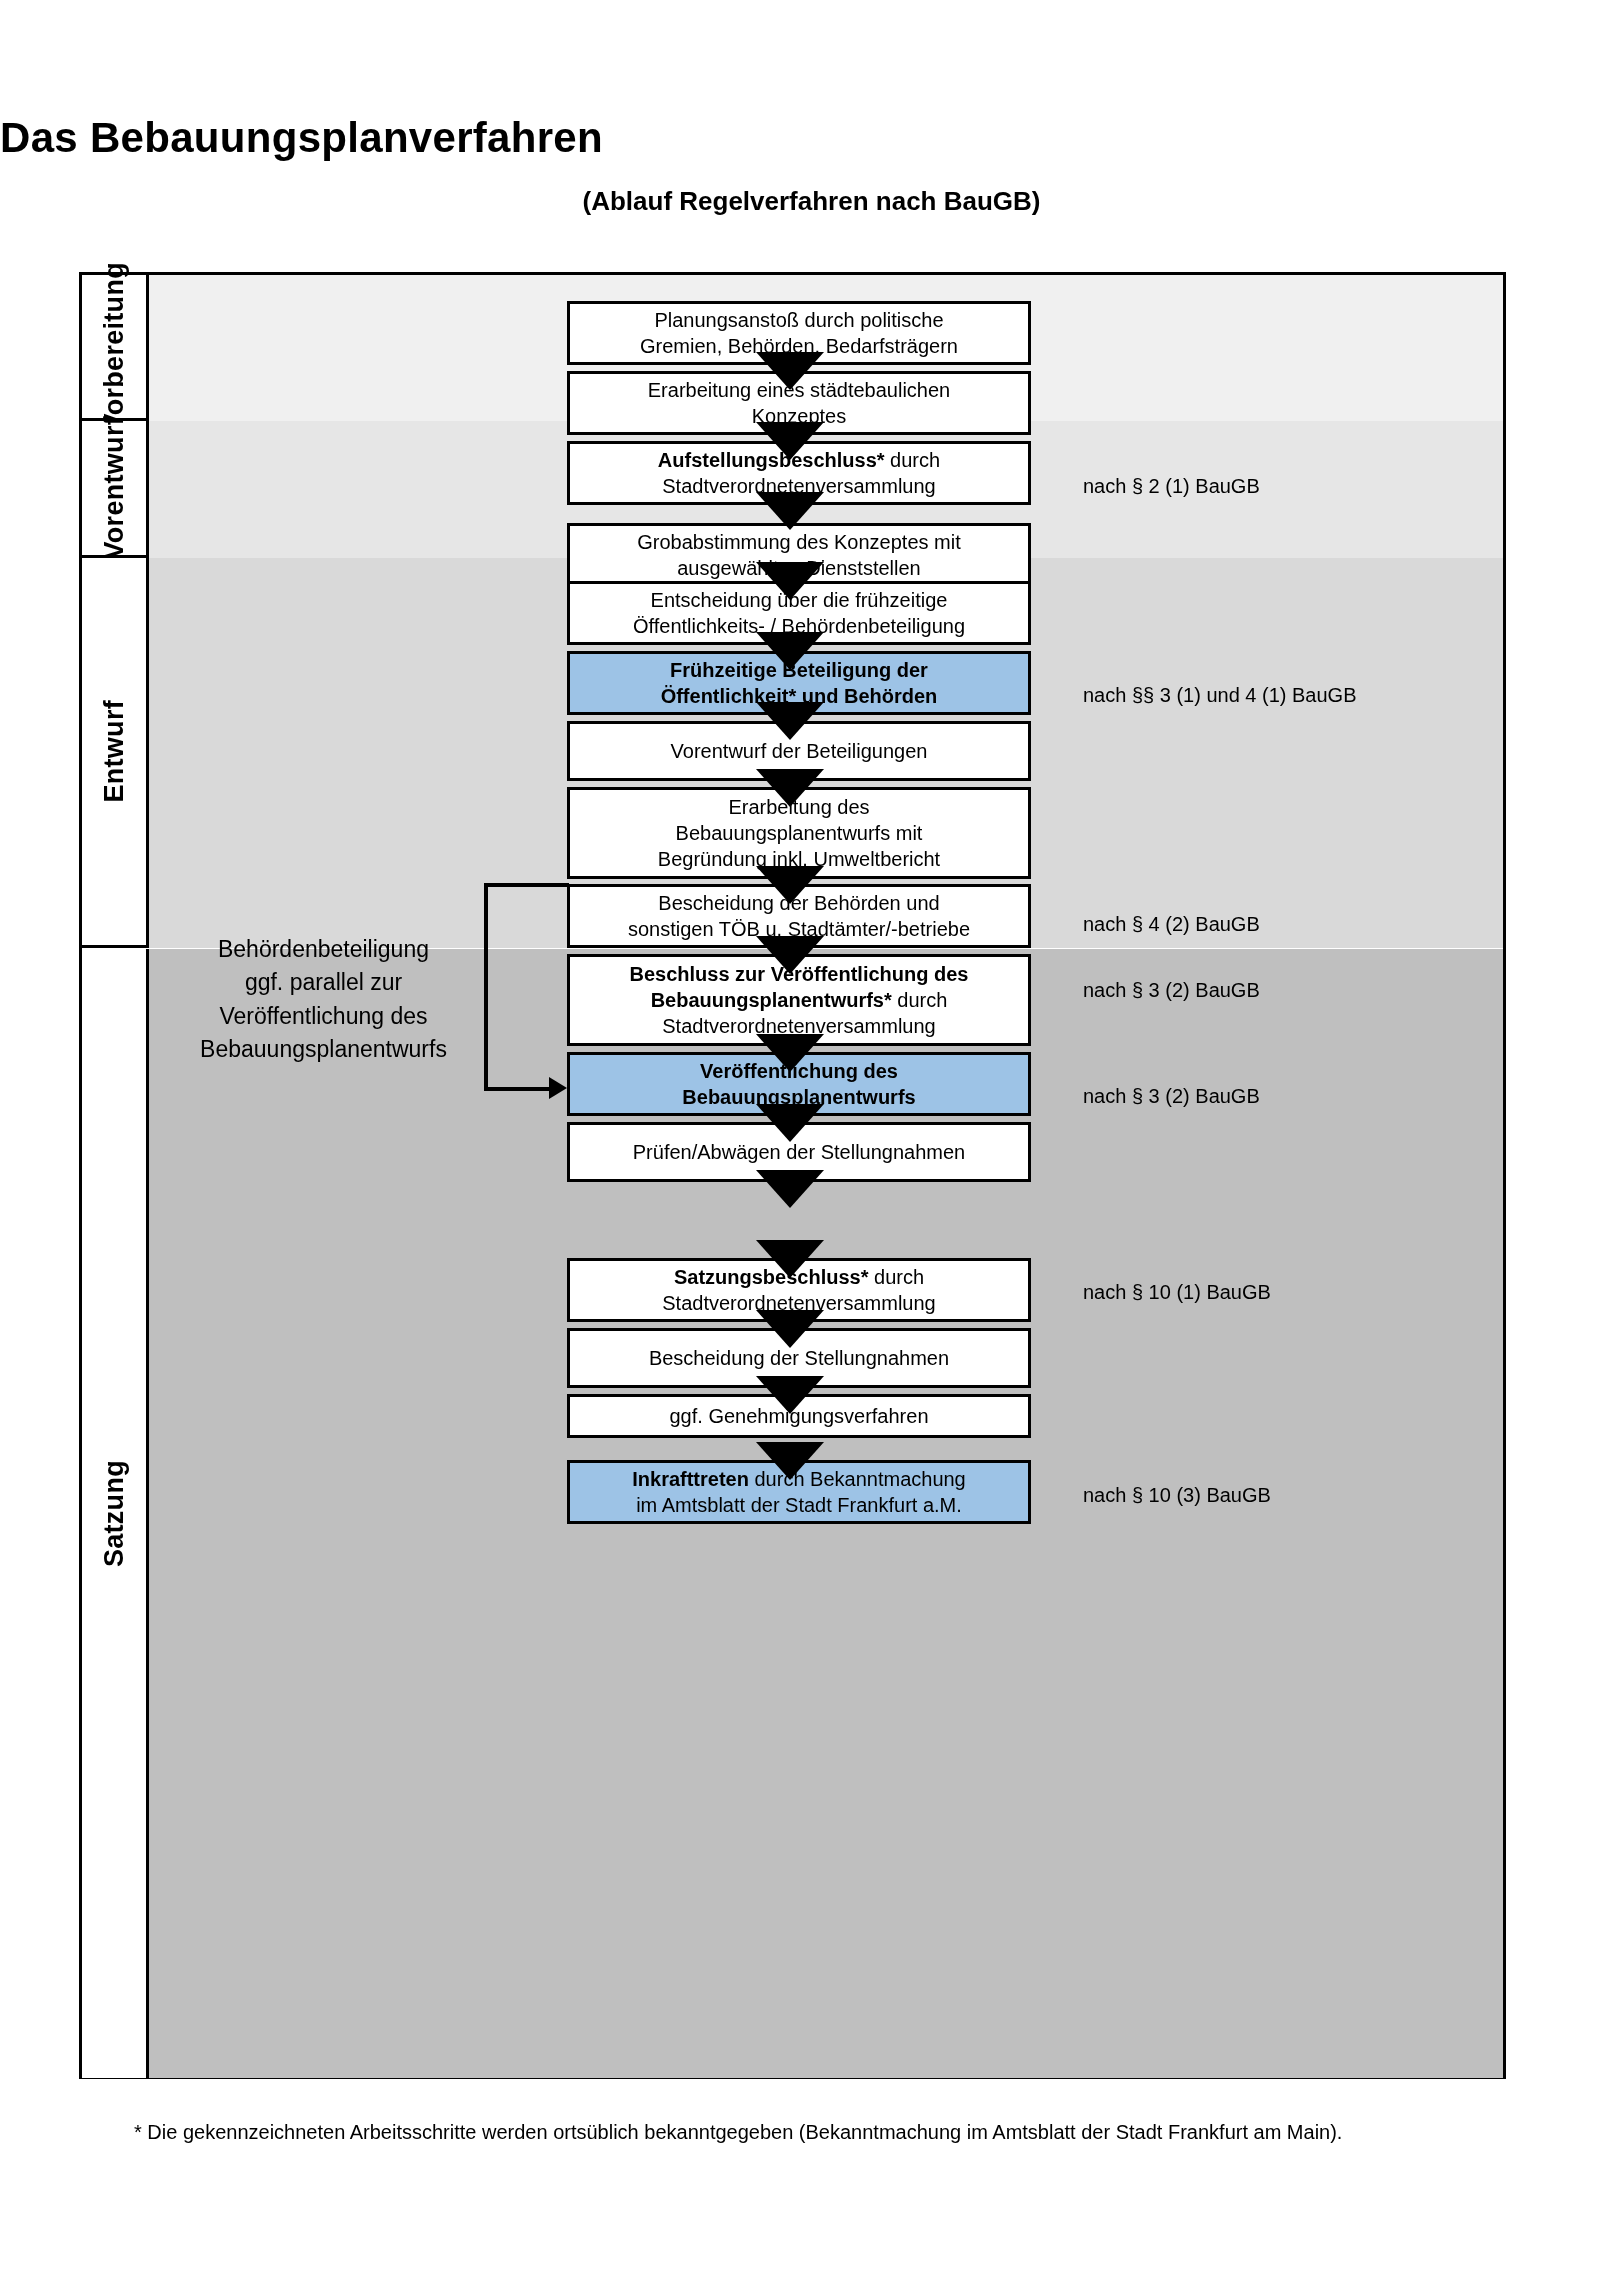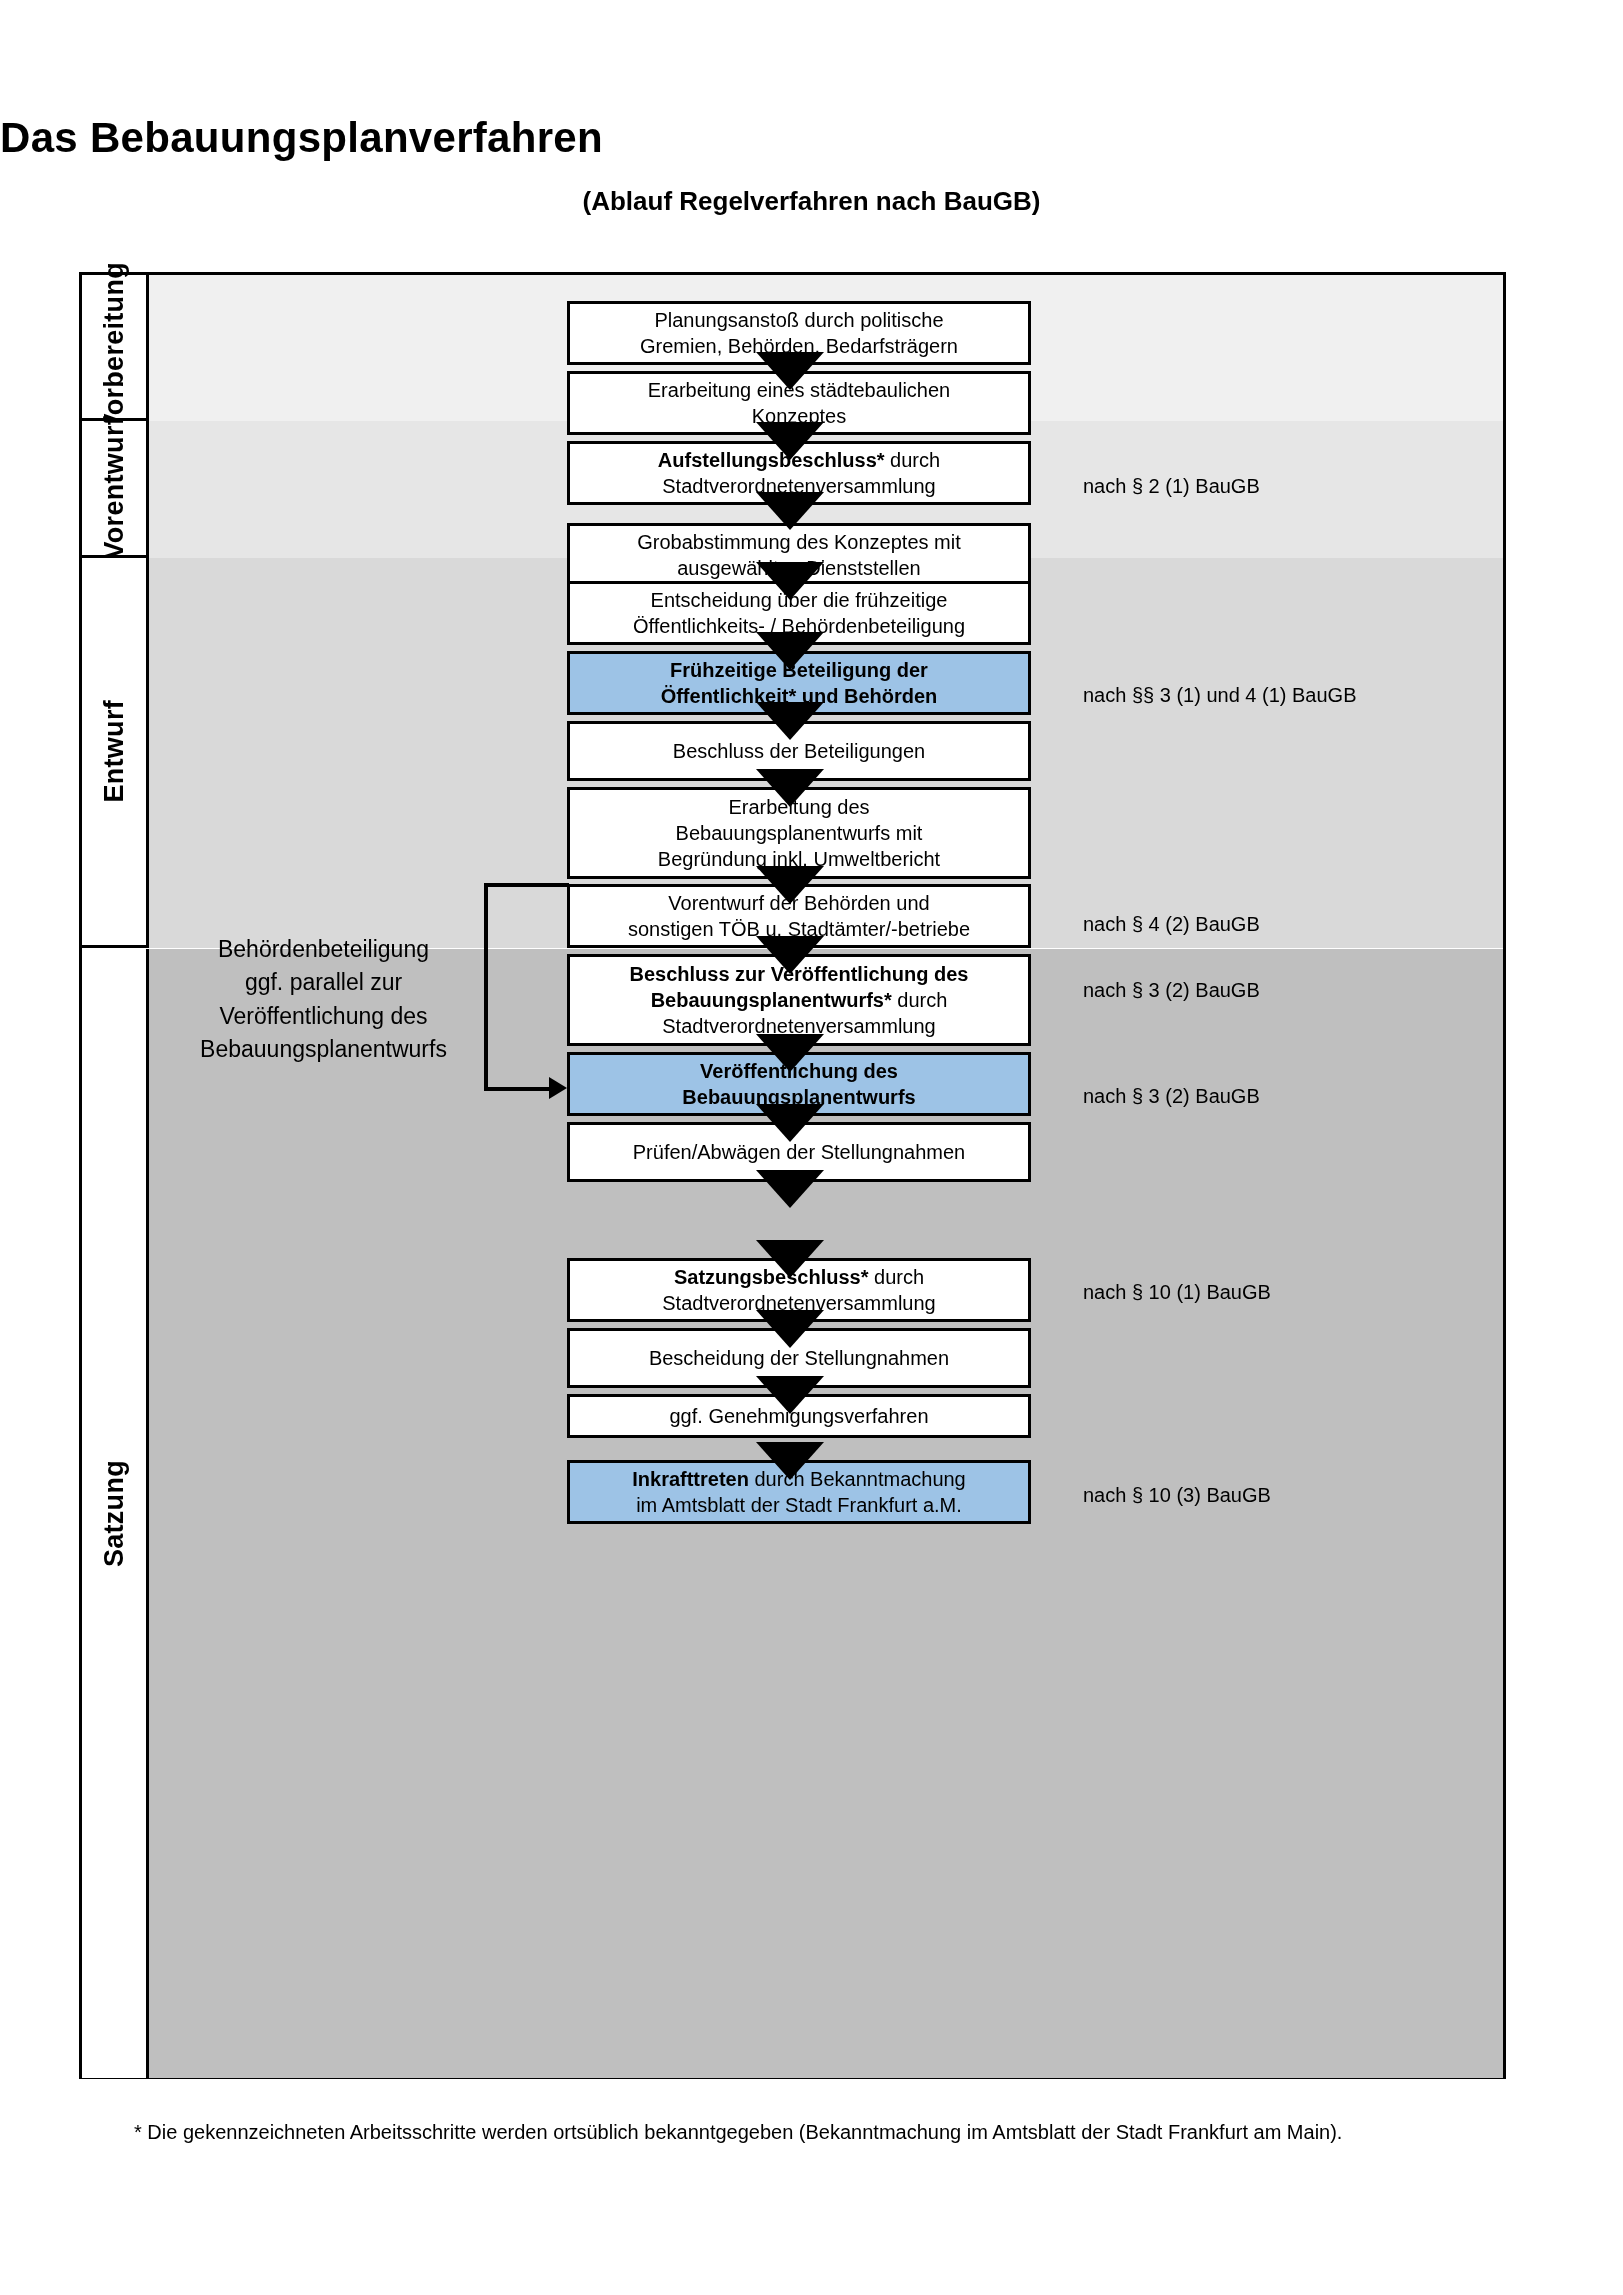--- a/index.html
+++ b/index.html
@@ -186,36 +186,36 @@
 
   <div class="fbox blue bold" style="top:376px;height:64px;">
     <div>
       <span>Frühzeitige Beteiligung der</span><br>
       <span>Öffentlichkeit* und Behörden</span>
     </div>
   </div>
   <div class="arrow" style="top:427px;"></div>
 
   <div class="fbox" style="top:446px;height:60px;">
-    <div><span>Beschluss der Beteiligungen</span></div>
+    <div><span>Vorentwurf der Beteiligungen</span></div>
   </div>
   <div class="arrow" style="top:494px;"></div>
 
   <div class="fbox" style="top:512px;height:92px;">
     <div>
       <span>Erarbeitung des</span><br>
       <span>Bebauungsplanentwurfs mit</span><br>
       <span>Begründung inkl. Umweltbericht</span>
     </div>
   </div>
   <div class="arrow" style="top:591px;"></div>
 
   <div class="fbox" style="top:609px;height:64px;">
     <div>
-      <span>Vorentwurf der Behörden und</span><br>
+      <span>Bescheidung der Behörden und</span><br>
       <span>sonstigen TÖB u. Stadtämter/-betriebe</span>
     </div>
   </div>
   <div class="arrow" style="top:661px;"></div>
 
   <div class="fbox" style="top:679px;height:92px;">
     <div>
       <span class="bd">Beschluss zur Veröffentlichung des Bebauungsplanentwurfs*</span><span class="reg"> durch</span><br>
       <span class="reg">Stadtverordnetenversammlung</span>
     </div>

